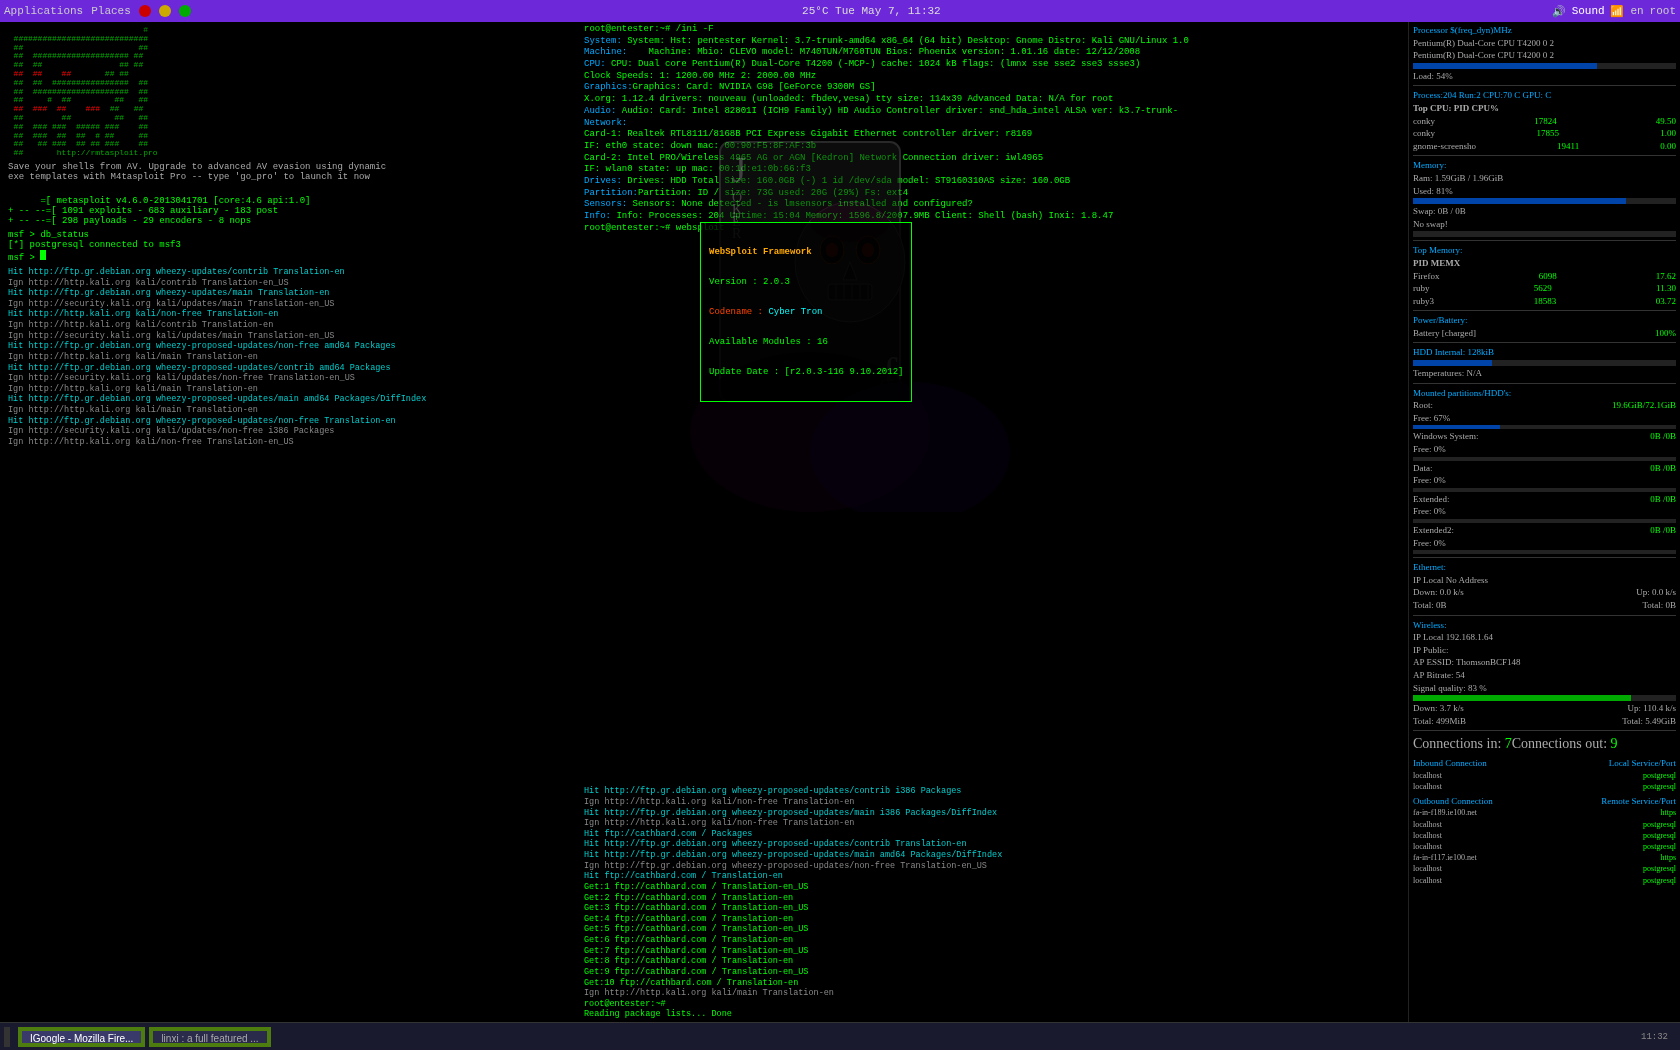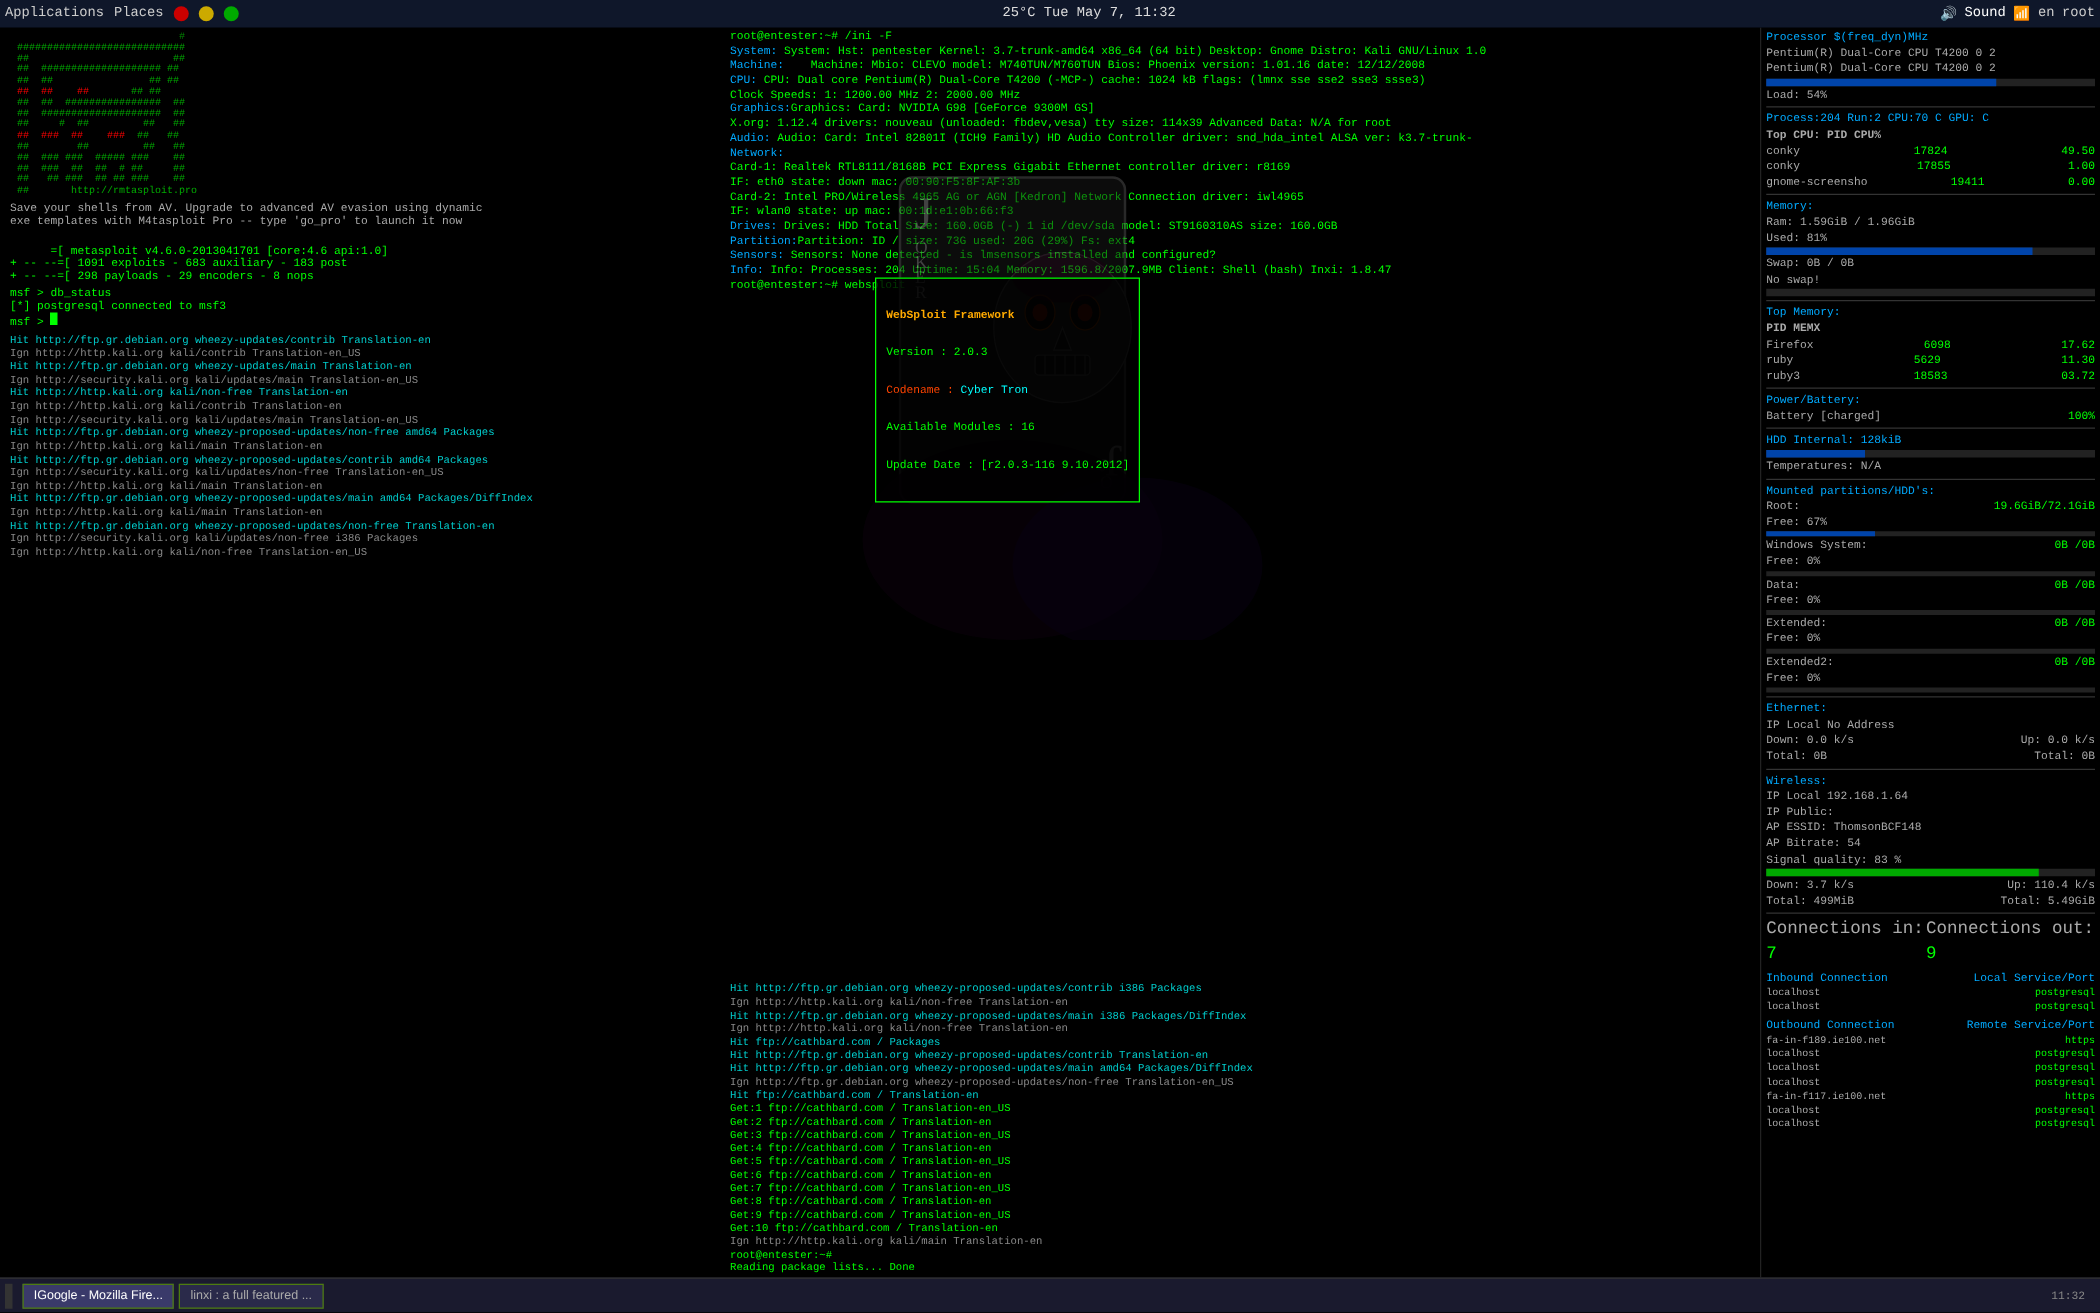--- a/index.html
+++ b/index.html
@@ -12,21 +12,21 @@
       color: #00ff00;
       overflow: hidden;
       position: relative;
     }
 
     
     #topbar {
       position: absolute;
       top: 0; left: 0; right: 0;
       height: 22px;
-      background: #0f172a;
+      background: #6d28d9;
       display: flex;
       align-items: center;
       justify-content: space-between;
       padding: 0 4px;
       z-index: 100;
     }
     #topbar-left {
       display: flex;
       align-items: center;
       gap: 8px;
@@ -64,21 +64,21 @@
       background: #1a1a2e;
       display: flex;
       align-items: center;
       padding: 0 4px;
       gap: 4px;
       z-index: 100;
       border-top: 1px solid #333;
     }
     .taskbar-btn {
       background: #2a2a4a;
-      border: 1px solid #4d7c0f;
+      border: 4px solid #4d7c0f;
       color: #aaa;
       font-size: 10px;
       padding: 2px 8px;
       height: 20px;
       cursor: pointer;
       white-space: nowrap;
     }
     .taskbar-btn.active {
       background: #3a3a6a;
       color: #fff;
@@ -151,20 +151,21 @@
     
     #right-panel {
       width: 272px;
       background: #000;
       padding: 2px 4px;
       font-size: 9px;
       line-height: 1.4;
       color: #aaa;
       overflow: hidden;
       border-left: 1px solid #222;
+      font-family: Liberation Serif, serif;
     }
     .conky-section {
       margin-bottom: 3px;
     }
     .conky-bar-container {
       height: 6px;
       background: #222;
       margin: 1px 0;
       width: 100%;
     }

